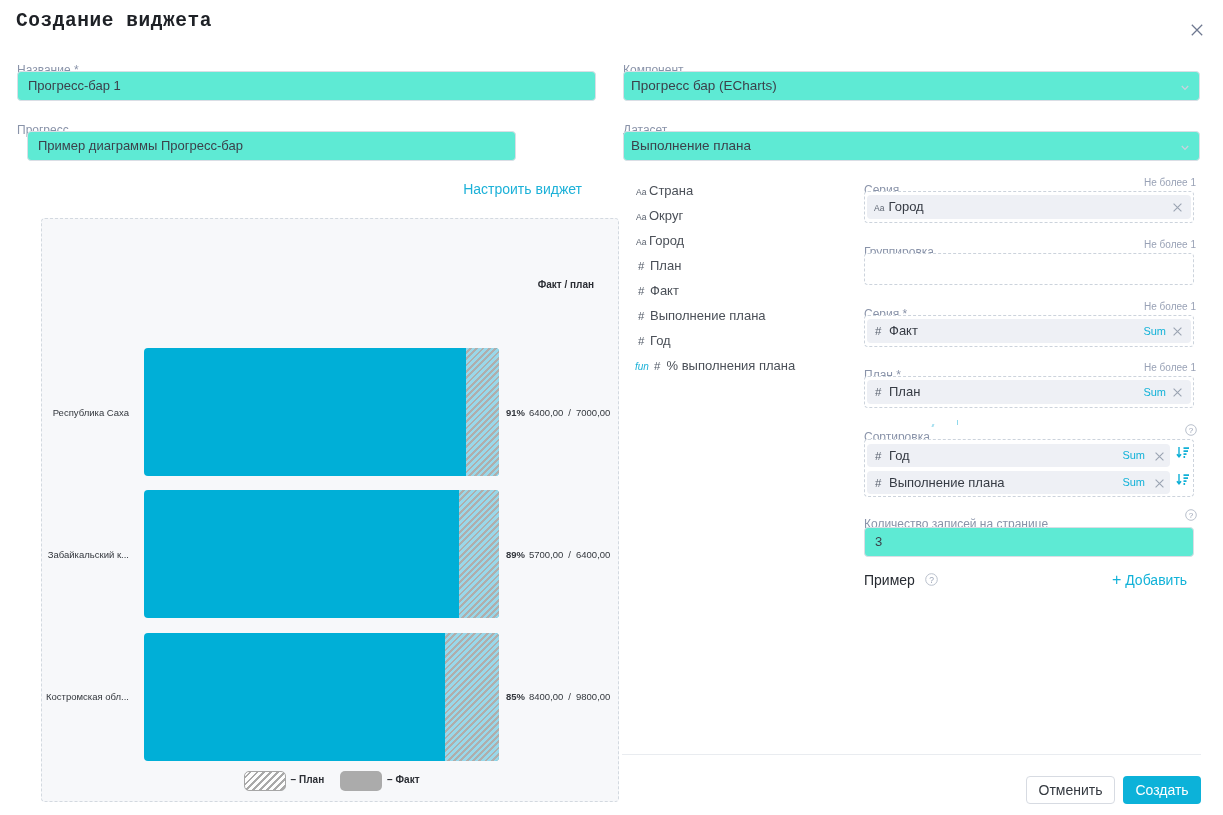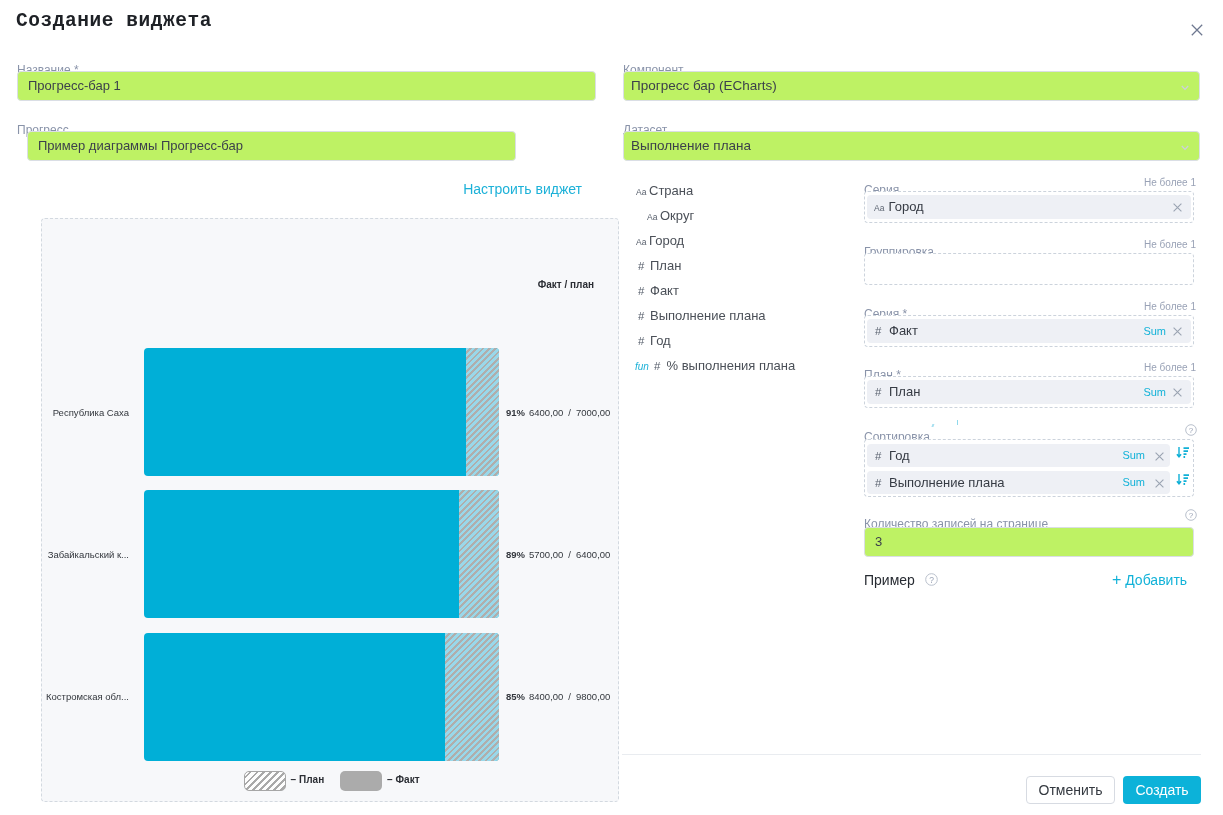--- a/index.html
+++ b/index.html
@@ -1,19 +1,19 @@
 <!DOCTYPE html>
 <html lang="ru"><head>
 <meta charset="utf-8">
 <style>
 * { margin:0; padding:0; box-sizing:border-box; }
 html,body { width:1223px; height:815px; background:#fff; font-family:"Liberation Sans", sans-serif; position:relative; overflow:hidden; }
 .abs { position:absolute; }
 .lbl { position:absolute; font-size:12px; color:#8993a9; line-height:12px;margin-top:8px; }
-.inp { position:absolute; height:30px; border:1px solid #dadee5; border-radius:4px; background:#bef264; font-size:13px; color:#3c414b; line-height:28px; padding-left:10px; }
+.inp { position:absolute; height:30px; border:1px solid #dadee5; border-radius:4px; background:#5eead4; font-size:13px; color:#3c414b; line-height:28px; padding-left:10px; }
 .sel { font-size:13.5px; padding-left:7px; }
 .limit { position:absolute; font-size:10px; color:#99a2b6; line-height:12px; width:332px; text-align:right; }
 .dz { position:absolute; border:1px dashed #ccd3dc; border-radius:4px; background:#fff; }
 .chip { position:absolute; background:#eef0f5; border-radius:4px; font-size:13px; color:#363b44; }
 .chip .ico { font-size:10px; color:#5d6572; }
 .chip .icoh { display:inline-block; width:14px; font-size:11.5px; color:#5d6572; }
 .sum { color:#12b2d8; font-size:11px; }
 .cyan { color:#12b2d8; }
 .frow { position:absolute; font-size:13px; color:#4b5058; line-height:14px; white-space:nowrap; }
 .fa { display:inline-block; width:13px; font-size:8.5px; color:#565e6b; }
@@ -74,21 +74,21 @@
 </div>
 
 <div class="lbl" style="left:623px;top:116px;">Датасет</div>
 <div class="inp sel" style="left:623px;top:131px;width:577px;">Выполнение плана
   <svg class="abs" style="right:10px;top:13px;" width="8" height="6" viewBox="0 0 8 6">
       <path d="M0.8 1 L4 4.4 L7.2 1" stroke="#ccd1dc" stroke-width="1.3" fill="none"></path>
     </svg>
 </div>
 
 <div class="frow" style="left:636px;top:184px;"><span class="fa">Аа</span>Страна</div>
-<div class="frow" style="left:636px;top:209px;margin-left:11px;"><span class="fa">Аа</span>Округ</div>
+<div class="frow" style="left:636px;top:209px;"><span class="fa">Аа</span>Округ</div>
 <div class="frow" style="left:636px;top:234px;"><span class="fa">Аа</span>Город</div>
 <div class="frow" style="left:638px;top:259px;"><span class="fh">#</span>План</div>
 <div class="frow" style="left:638px;top:284px;"><span class="fh">#</span>Факт</div>
 <div class="frow" style="left:638px;top:309px;"><span class="fh">#</span>Выполнение плана</div>
 <div class="frow" style="left:638px;top:334px;"><span class="fh">#</span>Год</div>
 <div class="frow" style="left:635px;top:359px;"><span style="display:inline-block;width:19px;color:#1cb1d8;font-style:italic;font-size:10px;">fun</span><span class="fh" style="width:12.5px;">#</span>% выполнения плана</div>
 
 <div class="lbl" style="left:864px;top:176px;">Серия</div>
 <div class="limit" style="left:864px;top:177px;">Не более 1</div>
 <div class="dz" style="left:864px;top:191px;width:330px;height:32px;">

